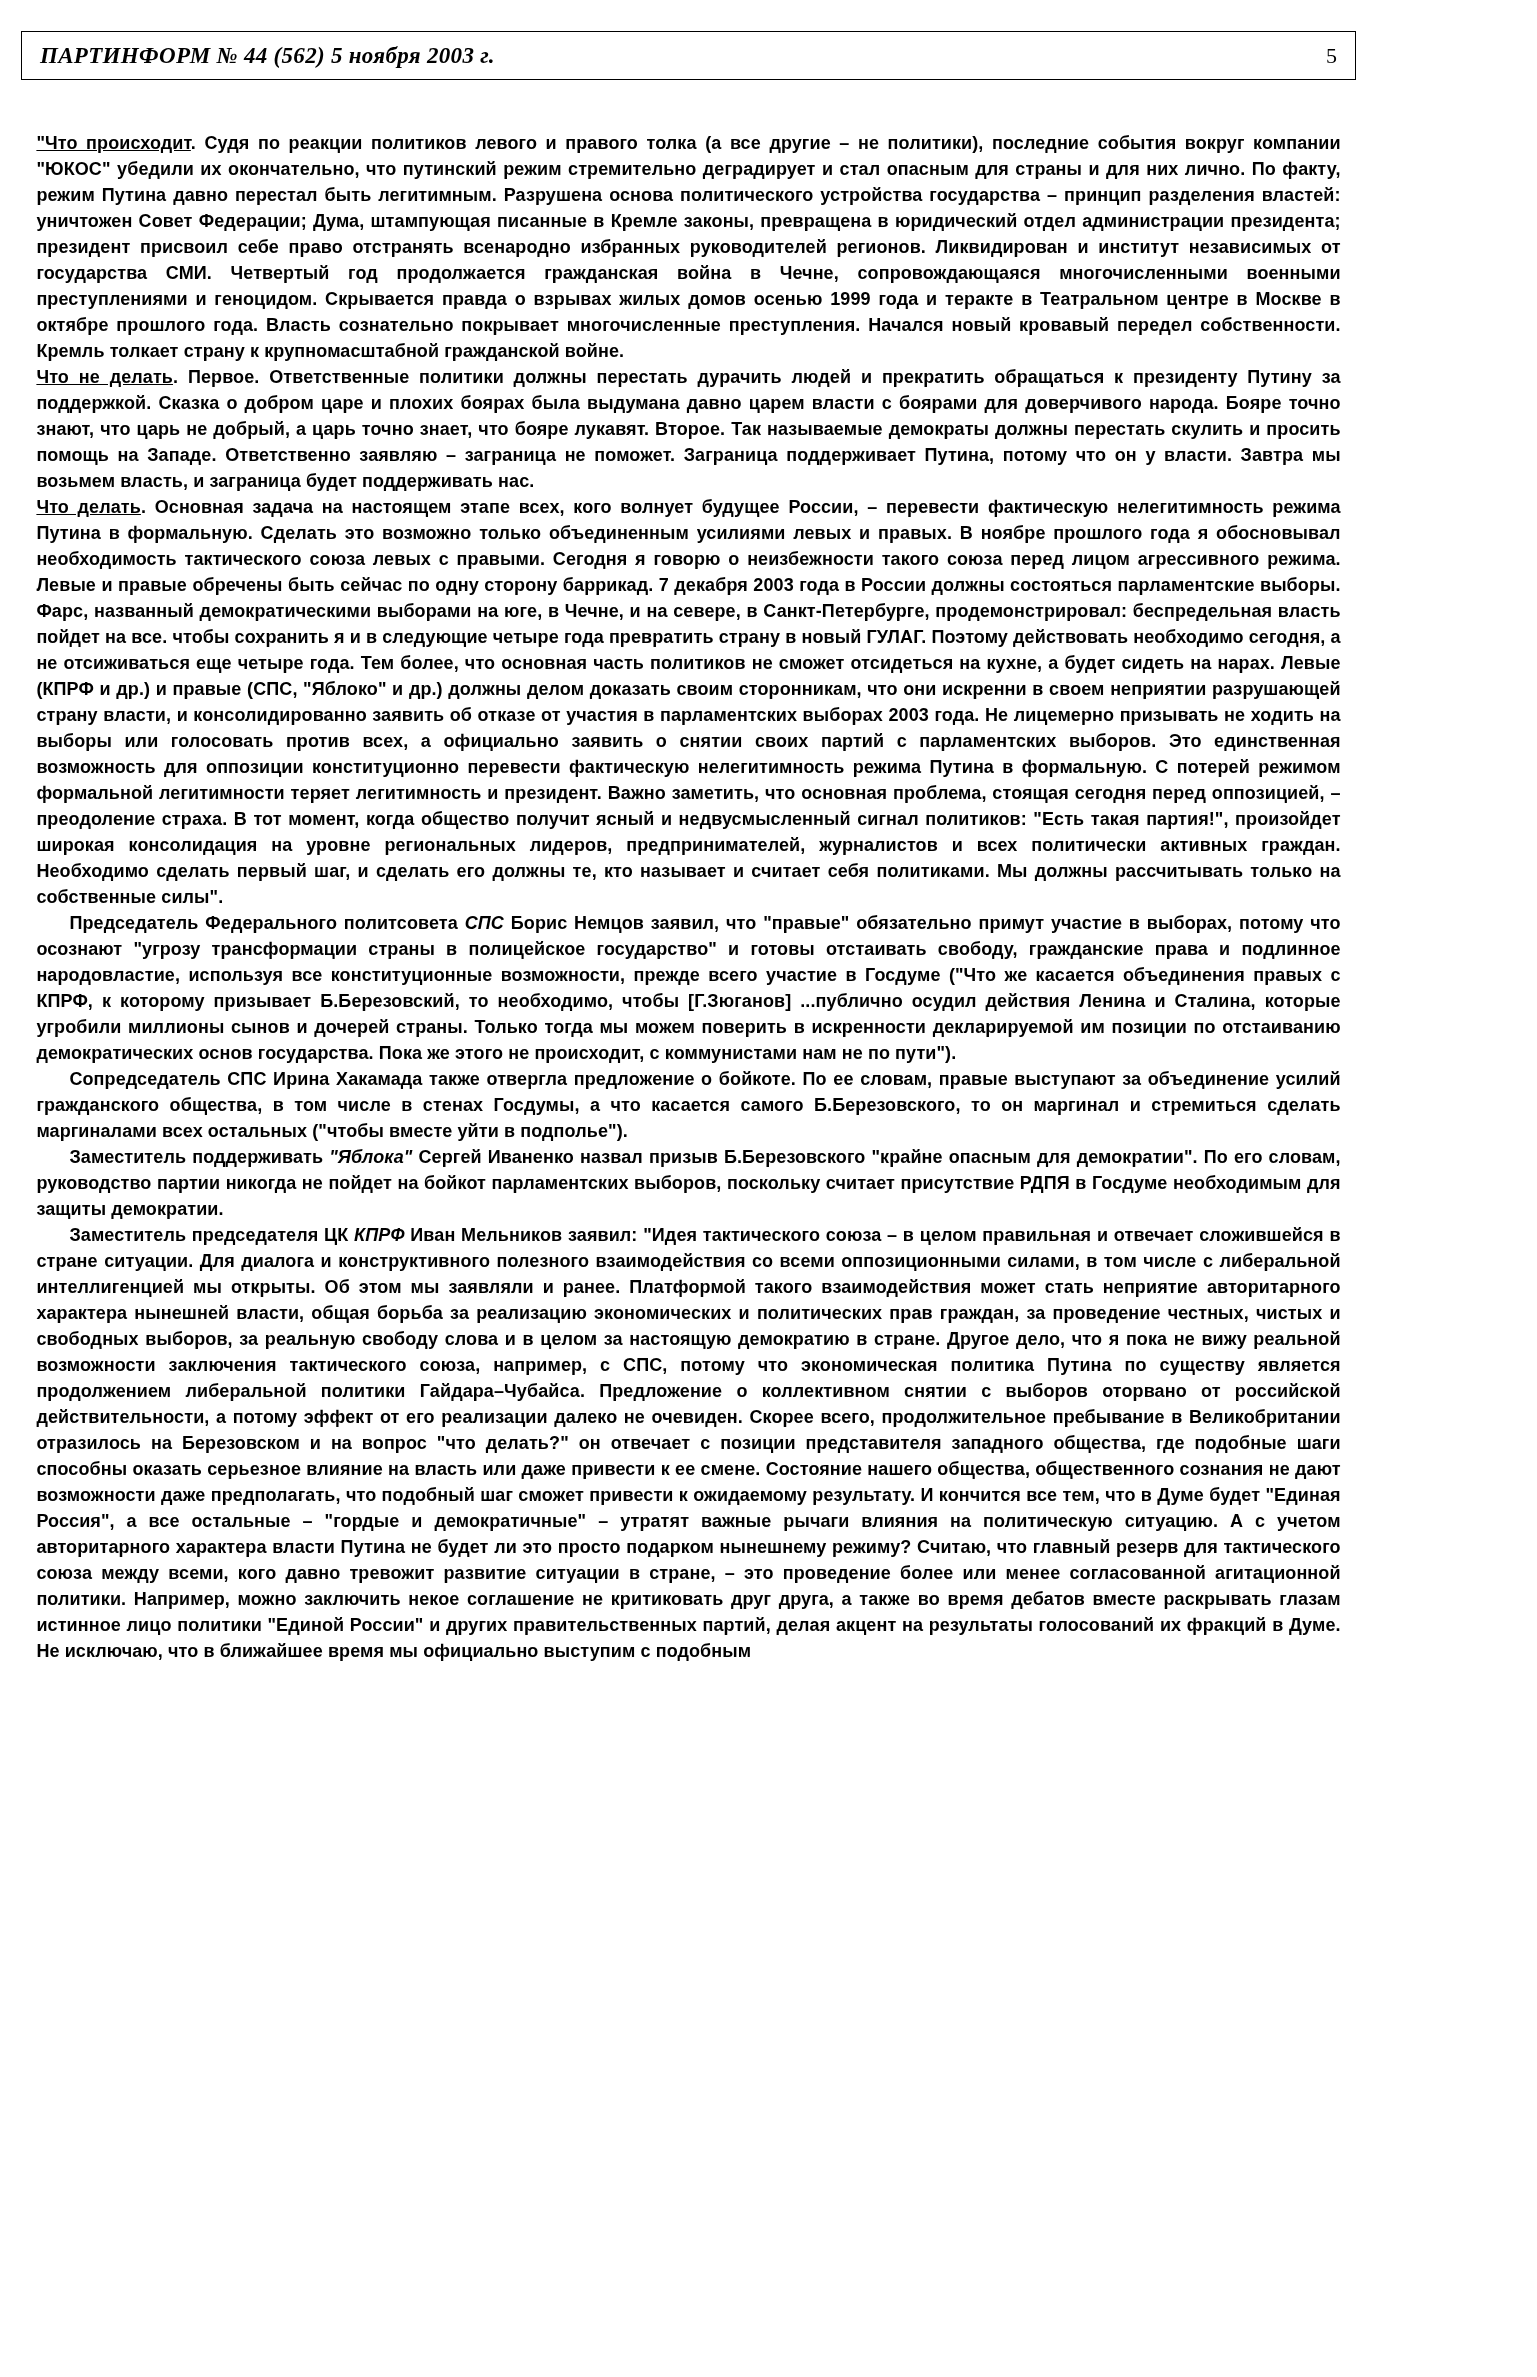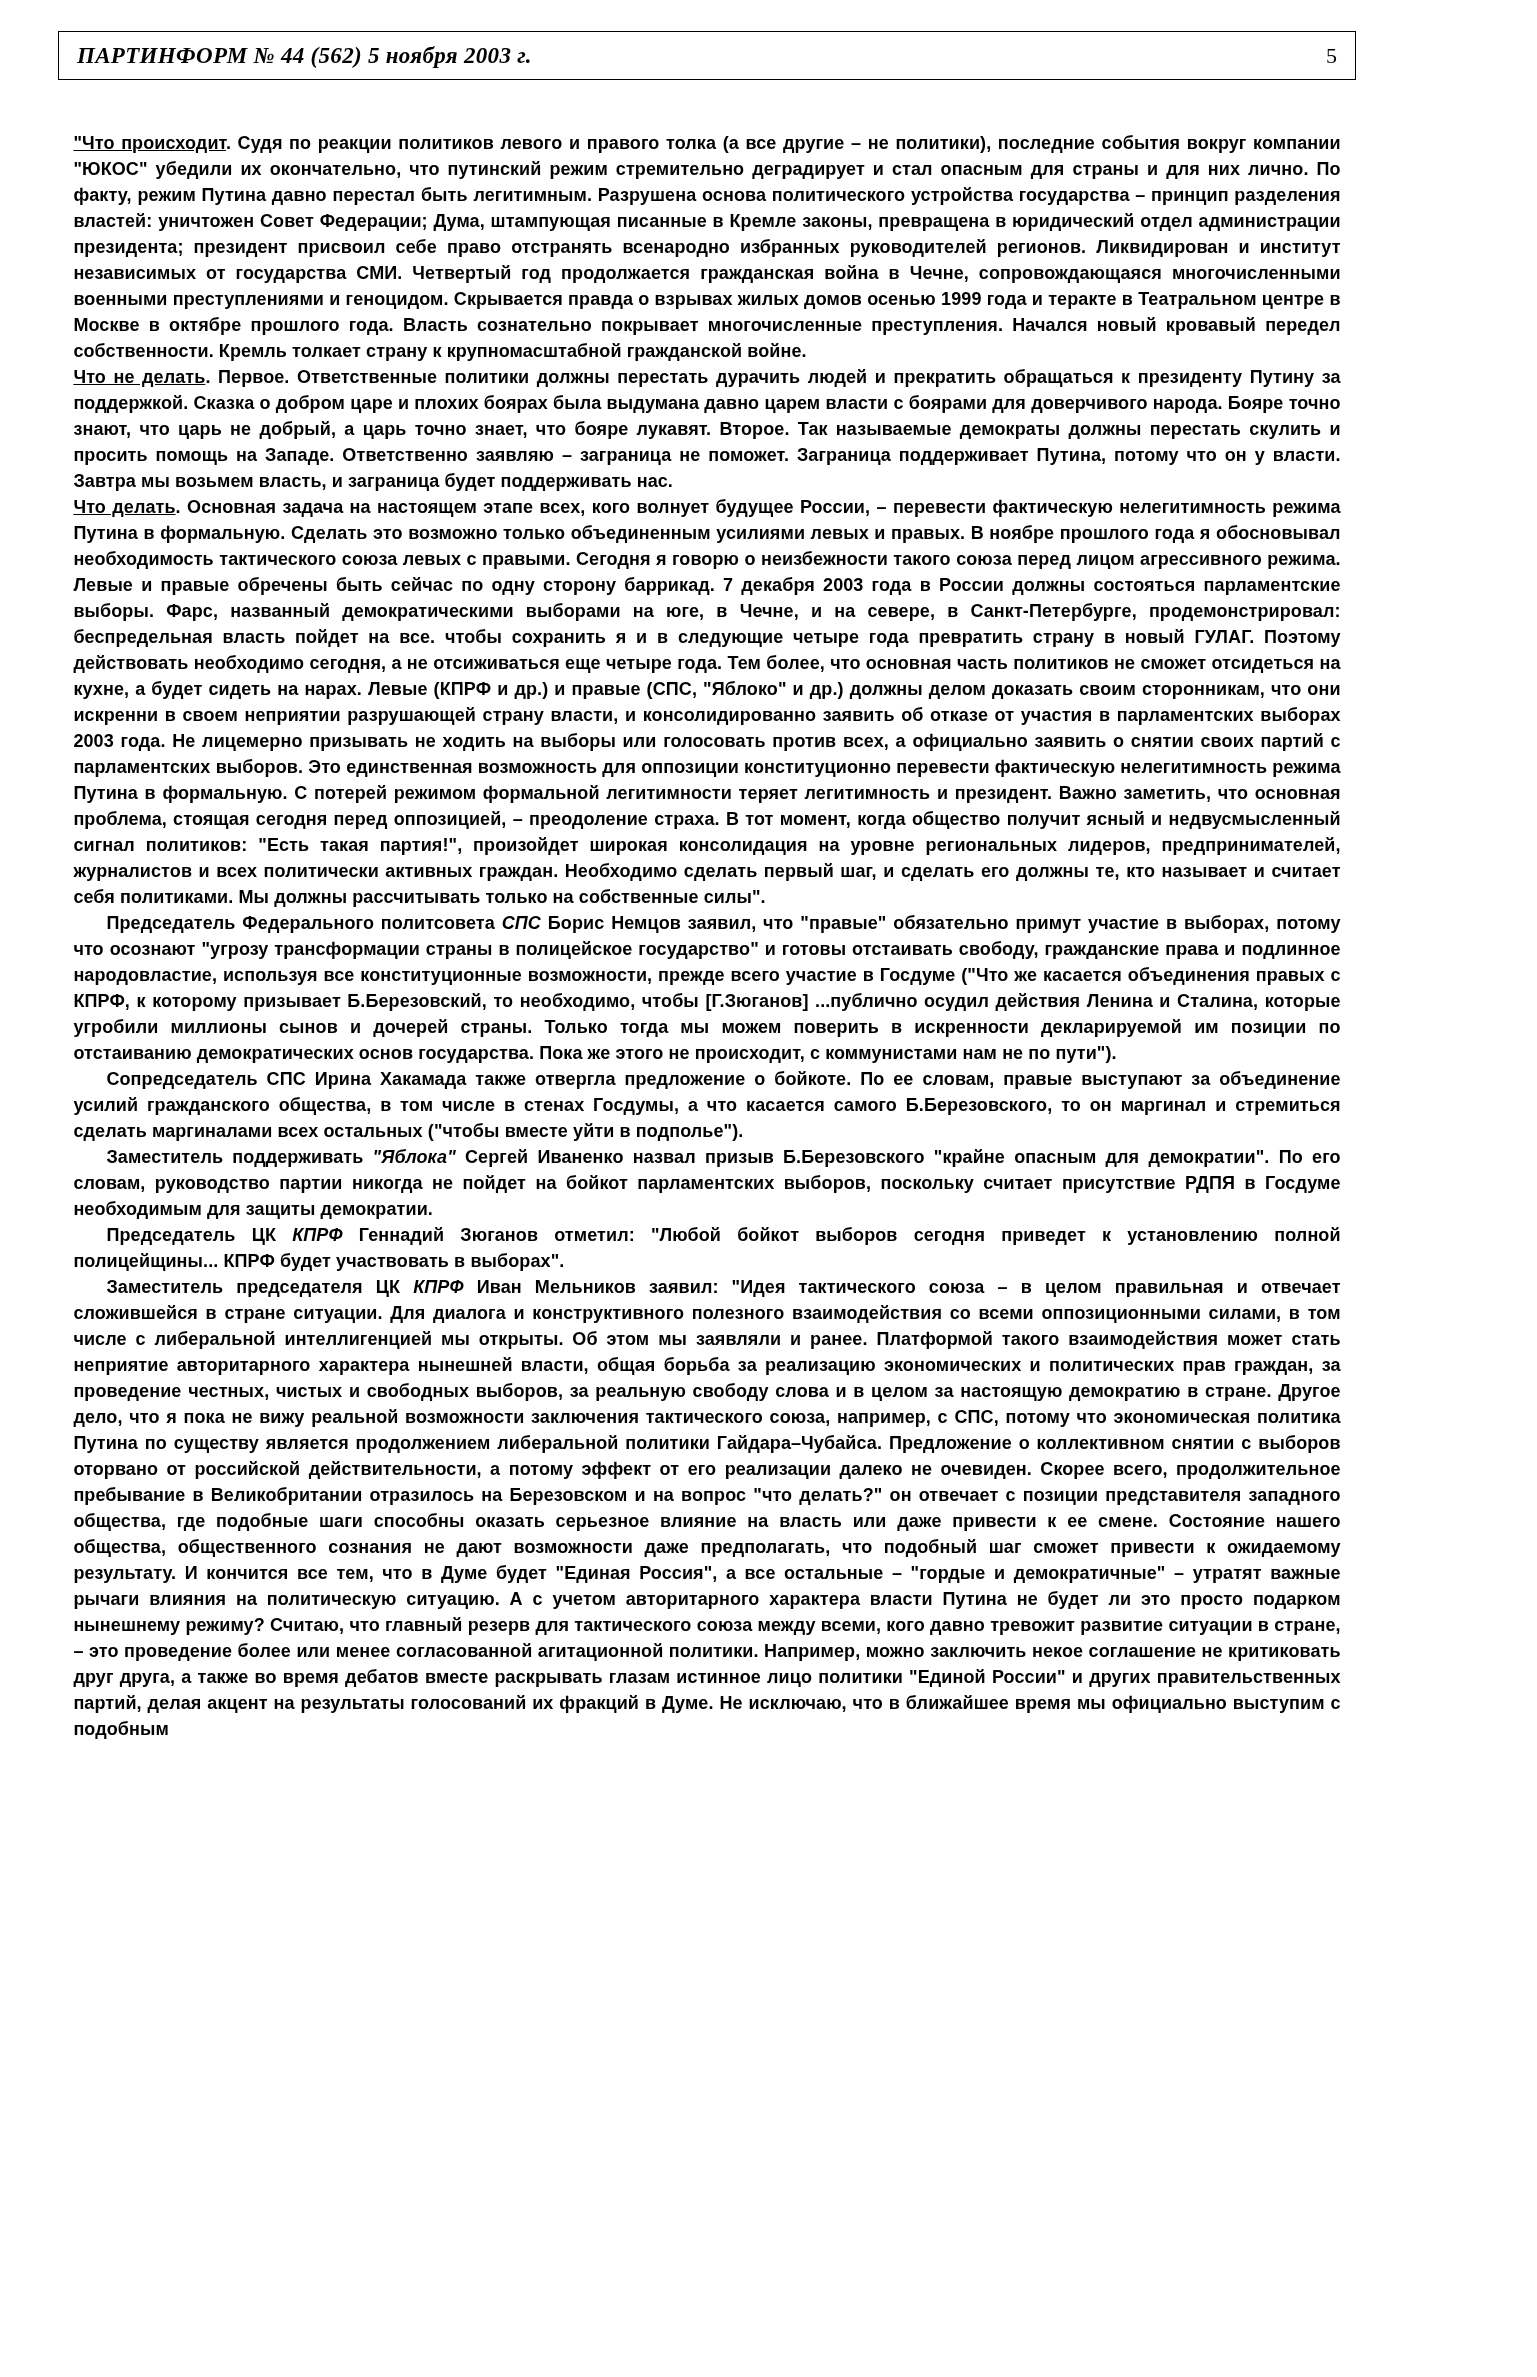--- a/index.html
+++ b/index.html
@@ -8,21 +8,21 @@
     background: #ffffff;
   }
   body {
     width: 1537px;
     font-family: "Liberation Sans", sans-serif;
     color: #000000;
   }
   .page {
     width: 1401px;
     box-sizing: border-box;
-    padding: 31px 45px 26px 58px;
+    padding: 31px 45px 26px 21px;
   }
   .header-bar {
     border: 1.9px solid #000000;
     box-sizing: border-box;
     height: 49px;
     display: flex;
     align-items: center;
     justify-content: space-between;
     padding: 0 18px;
     margin-bottom: 50px;
@@ -72,18 +72,17 @@
     <div class="header-page">5</div>
   </div>
 
   <div class="body-col" id="article-body">
       <p><span class="u">"Что происходит</span><span>. Судя по реакции политиков левого и правого толка (а все другие – не политики), последние события вокруг компании "ЮКОС" убедили их окончательно, что путинский режим стремительно деградирует и стал опасным для страны и для них лично. По факту, режим Путина давно перестал быть легитимным. Разрушена основа политического устройства государства – принцип разделения властей: уничтожен Совет Федерации; Дума, штампующая писанные в Кремле законы, превращена в юридический отдел администрации президента; президент присвоил себе право отстранять всенародно избранных руководителей регионов. Ликвидирован и институт независимых от государства СМИ. Четвертый год продолжается гражданская война в Чечне, сопровождающаяся многочисленными военными преступлениями и геноцидом. Скрывается правда о взрывах жилых домов осенью 1999 года и теракте в Театральном центре в Москве в октябре прошлого года. Власть сознательно покрывает многочисленные преступления. Начался новый кровавый передел собственности. Кремль толкает страну к крупномасштабной гражданской войне.</span></p>
       <p><span class="u">Что не делать</span><span>. Первое. Ответственные политики должны перестать дурачить людей и прекратить обращаться к президенту Путину за поддержкой. Сказка о добром царе и плохих боярах была выдумана давно царем власти с боярами для доверчивого народа. Бояре точно знают, что царь не добрый, а царь точно знает, что бояре лукавят. Второе. Так называемые демократы должны перестать скулить и просить помощь на Западе. Ответственно заявляю – заграница не поможет. Заграница поддерживает Путина, потому что он у власти. Завтра мы возьмем власть, и заграница будет поддерживать нас.</span></p>
       <p><span class="u">Что делать</span><span>. Основная задача на настоящем этапе всех, кого волнует будущее России, – перевести фактическую нелегитимность режима Путина в формальную. Сделать это возможно только объединенным усилиями левых и правых. В ноябре прошлого года я обосновывал необходимость тактического союза левых с правыми. Сегодня я говорю о неизбежности такого союза перед лицом агрессивного режима. Левые и правые обречены быть сейчас по одну сторону баррикад. 7 декабря 2003 года в России должны состояться парламентские выборы. Фарс, названный демократическими выборами на юге, в Чечне, и на севере, в Санкт-Петербурге, продемонстрировал: беспредельная власть пойдет на все. чтобы сохранить я и в следующие четыре года превратить страну в новый ГУЛАГ. Поэтому действовать необходимо сегодня, а не отсиживаться еще четыре года. Тем более, что основная часть политиков не сможет отсидеться на кухне, а будет сидеть на нарах. Левые (КПРФ и др.) и правые (СПС, "Яблоко" и др.) должны делом доказать своим сторонникам, что они искренни в своем неприятии разрушающей страну власти, и консолидированно заявить об отказе от участия в парламентских выборах 2003 года. Не лицемерно призывать не ходить на выборы или голосовать против всех, а официально заявить о снятии своих партий с парламентских выборов. Это единственная возможность для оппозиции конституционно перевести фактическую нелегитимность режима Путина в формальную. С потерей режимом формальной легитимности теряет легитимность и президент. Важно заметить, что основная проблема, стоящая сегодня перед оппозицией, – преодоление страха. В тот момент, когда общество получит ясный и недвусмысленный сигнал политиков: "Есть такая партия!", произойдет широкая консолидация на уровне региональных лидеров, предпринимателей, журналистов и всех политически активных граждан. Необходимо сделать первый шаг, и сделать его должны те, кто называет и считает себя политиками. Мы должны рассчитывать только на собственные силы".</span></p>
       <p class="indent"><span>Председатель Федерального политсовета </span><span class="ital-u">СПС</span><span> Борис Немцов заявил, что "правые" обязательно примут участие в выборах, потому что осознают "угрозу трансформации страны в полицейское государство" и готовы отстаивать свободу, гражданские права и подлинное народовластие, используя все конституционные возможности, прежде всего участие в Госдуме ("Что же касается объединения правых с КПРФ, к которому призывает Б.Березовский, то необходимо, чтобы [Г.Зюганов] ...публично осудил действия Ленина и Сталина, которые угробили миллионы сынов и дочерей страны. Только тогда мы можем поверить в искренности декларируемой им позиции по отстаиванию демократических основ государства. Пока же этого не происходит, с коммунистами нам не по пути").</span></p>
       <p class="indent"><span>Сопредседатель СПС Ирина Хакамада также отвергла предложение о бойкоте. По ее словам, правые выступают за объединение усилий гражданского общества, в том числе в стенах Госдумы, а что касается самого Б.Березовского, то он маргинал и стремиться сделать маргиналами всех остальных ("чтобы вместе уйти в подполье").</span></p>
       <p class="indent"><span>Заместитель поддерживать </span><span class="ital-u">"Яблока"</span><span> Сергей Иваненко назвал призыв Б.Березовского "крайне опасным для демократии". По его словам, руководство партии никогда не пойдет на бойкот парламентских выборов, поскольку считает присутствие РДПЯ в Госдуме необходимым для защиты демократии.</span></p>
-      <p class="indent"><span>Председатель ЦК </span><span class="ital-u">КПРФ</span><span> Геннадий Зюганов отметил: "Любой бойкот выборов сегодня приведет к установлению полной полицейщины... КПРФ будет участвовать в выборах".</span></p>
       <p class="indent"><span>Заместитель председателя ЦК </span><span class="ital-u">КПРФ</span><span> Иван Мельников заявил: "Идея тактического союза – в целом правильная и отвечает сложившейся в стране ситуации. Для диалога и конструктивного полезного взаимодействия со всеми оппозиционными силами, в том числе с либеральной интеллигенцией мы открыты. Об этом мы заявляли и ранее. Платформой такого взаимодействия может стать неприятие авторитарного характера нынешней власти, общая борьба за реализацию экономических и политических прав граждан, за проведение честных, чистых и свободных выборов, за реальную свободу слова и в целом за настоящую демократию в стране. Другое дело, что я пока не вижу реальной возможности заключения тактического союза, например, с СПС, потому что экономическая политика Путина по существу является продолжением либеральной политики Гайдара–Чубайса. Предложение о коллективном снятии с выборов оторвано от российской действительности, а потому эффект от его реализации далеко не очевиден. Скорее всего, продолжительное пребывание в Великобритании отразилось на Березовском и на вопрос "что делать?" он отвечает с позиции представителя западного общества, где подобные шаги способны оказать серьезное влияние на власть или даже привести к ее смене. Состояние нашего общества, общественного сознания не дают возможности даже предполагать, что подобный шаг сможет привести к ожидаемому результату. И кончится все тем, что в Думе будет "Единая Россия", а все остальные – "гордые и демократичные" – утратят важные рычаги влияния на политическую ситуацию. А с учетом авторитарного характера власти Путина не будет ли это просто подарком нынешнему режиму? Считаю, что главный резерв для тактического союза между всеми, кого давно тревожит развитие ситуации в стране, – это проведение более или менее согласованной агитационной политики. Например, можно заключить некое соглашение не критиковать друг друга, а также во время дебатов вместе раскрывать глазам истинное лицо политики "Единой России" и других правительственных партий, делая акцент на результаты голосований их фракций в Думе. Не исключаю, что в ближайшее время мы официально выступим с подобным</span></p>
     </div>
 
 </div>
 
 
 </body></html>

